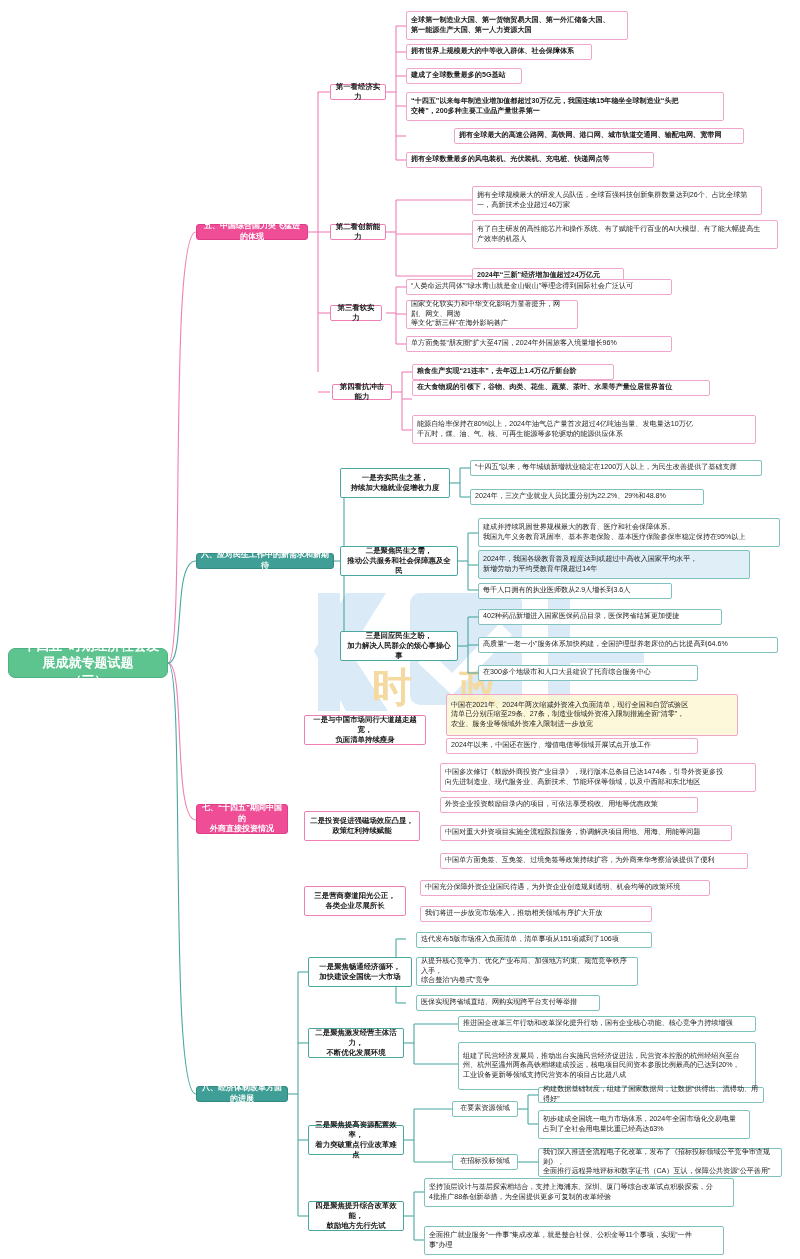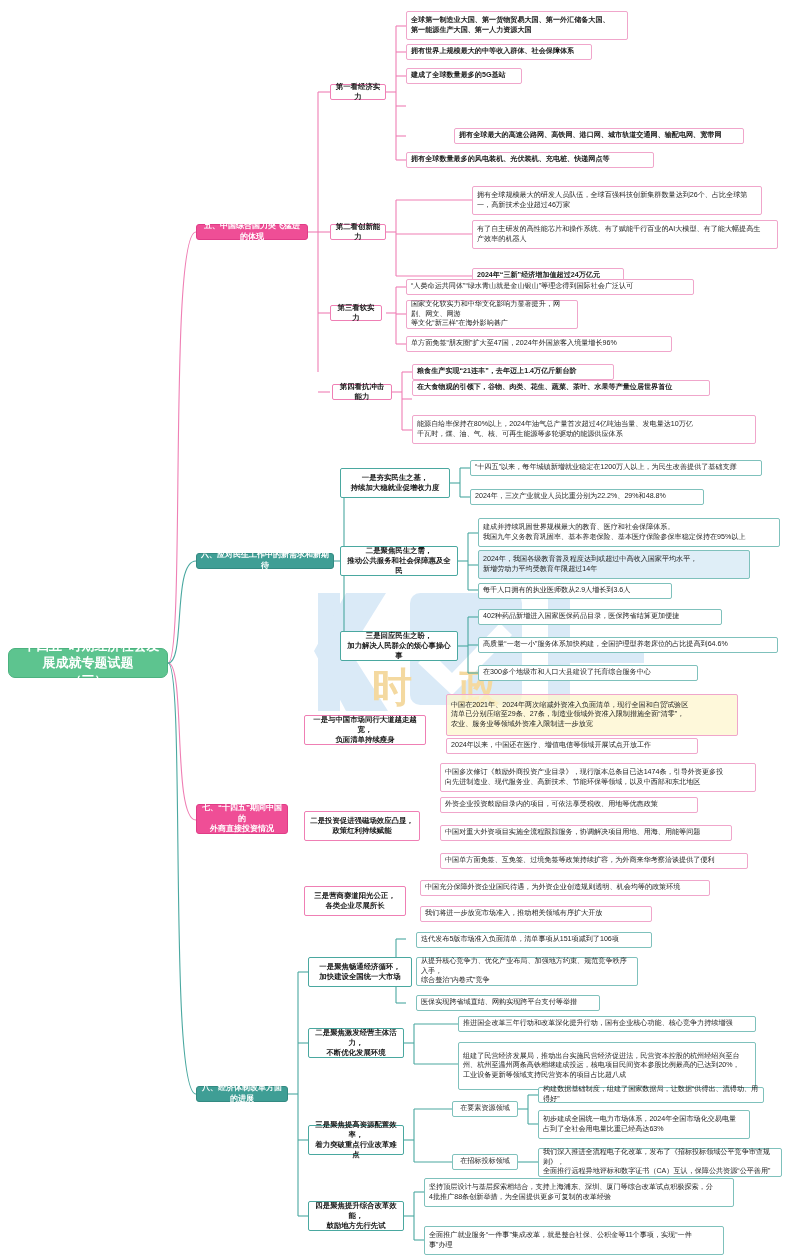--- a/index.html
+++ b/index.html
@@ -239,32 +239,34 @@
   <div class="node root" style="left:8px;top:648px;width:160px;height:30px;">“十四五”时期经济社会发展成就专题试题
 （三）</div>
 
   <div class="node l1 pink" style="left:196px;top:224px;width:112px;height:16px;">五、中国综合国力突飞猛进的体现</div>
 
   <div class="node l2 pink" style="left:330px;top:84px;width:56px;height:16px;">第一看经济实力</div>
   <div class="node leaf pink bold" style="left:406px;top:11px;width:222px;height:29px;">全球第一制造业大国、第一货物贸易大国、第一外汇储备大国、
 第一能源生产大国、第一人力资源大国</div>
   <div class="node leaf pink bold" style="left:406px;top:44px;width:186px;height:16px;">拥有世界上规模最大的中等收入群体、社会保障体系</div>
   <div class="node leaf pink bold" style="left:406px;top:68px;width:116px;height:16px;">建成了全球数量最多的5G基站</div>
+  <div class="node leaf pink bold" style="left:406px;top:92px;width:318px;height:29px;">“十四五”以来每年制造业增加值都超过30万亿元，我国连续15年稳坐全球制造业“头把
+交椅”，200多种主要工业品产量世界第一</div>
   <div class="node leaf pink bold" style="left:406px;top:128px;width:290px;height:16px;margin-left:48px;">拥有全球最大的高速公路网、高铁网、港口网、城市轨道交通网、输配电网、宽带网</div>
   <div class="node leaf pink bold" style="left:406px;top:152px;width:248px;height:16px;">拥有全球数量最多的风电装机、光伏装机、充电桩、快递网点等</div>
 
   <div class="node l2 pink" style="left:330px;top:224px;width:56px;height:16px;">第二看创新能力</div>
   <div class="node leaf pink" style="left:472px;top:186px;width:290px;height:29px;">拥有全球规模最大的研发人员队伍，全球百强科技创新集群数量达到26个、占比全球第
 一，高新技术企业超过46万家</div>
   <div class="node leaf pink" style="left:472px;top:220px;width:306px;height:29px;">有了自主研发的高性能芯片和操作系统、有了赋能千行百业的AI大模型、有了能大幅提高生
 产效率的机器人</div>
   <div class="node leaf pink bold" style="left:472px;top:268px;width:152px;height:16px;">2024年“三新”经济增加值超过24万亿元</div>
 
   <div class="node l2 pink" style="left:330px;top:305px;width:52px;height:16px;">第三看软实力</div>
-  <div class="node leaf pink" style="left:406px;top:279px;width:288px;height:16px;">“人类命运共同体”“绿水青山就是金山银山”等理念得到国际社会广泛认可</div>
+  <div class="node leaf pink" style="left:406px;top:279px;width:266px;height:16px;">“人类命运共同体”“绿水青山就是金山银山”等理念得到国际社会广泛认可</div>
   <div class="node leaf pink" style="left:406px;top:300px;width:172px;height:29px;">国家文化软实力和中华文化影响力显著提升，网剧、网文、网游
 等文化“新三样”在海外影响甚广</div>
   <div class="node leaf pink" style="left:406px;top:336px;width:266px;height:16px;">单方面免签“朋友圈”扩大至47国，2024年外国旅客入境量增长96%</div>
 
   <div class="node l2 pink" style="left:332px;top:384px;width:60px;height:16px;">第四看抗冲击能力</div>
   <div class="node leaf pink bold" style="left:412px;top:364px;width:202px;height:16px;">粮食生产实现“21连丰”，去年迈上1.4万亿斤新台阶</div>
   <div class="node leaf pink bold" style="left:412px;top:380px;width:298px;height:16px;">在大食物观的引领下，谷物、肉类、花生、蔬菜、茶叶、水果等产量位居世界首位</div>
   <div class="node leaf pink" style="left:412px;top:415px;width:344px;height:29px;">能源自给率保持在80%以上，2024年油气总产量首次超过4亿吨油当量、发电量达10万亿
 千瓦时，煤、油、气、核、可再生能源等多轮驱动的能源供应体系</div>
 

